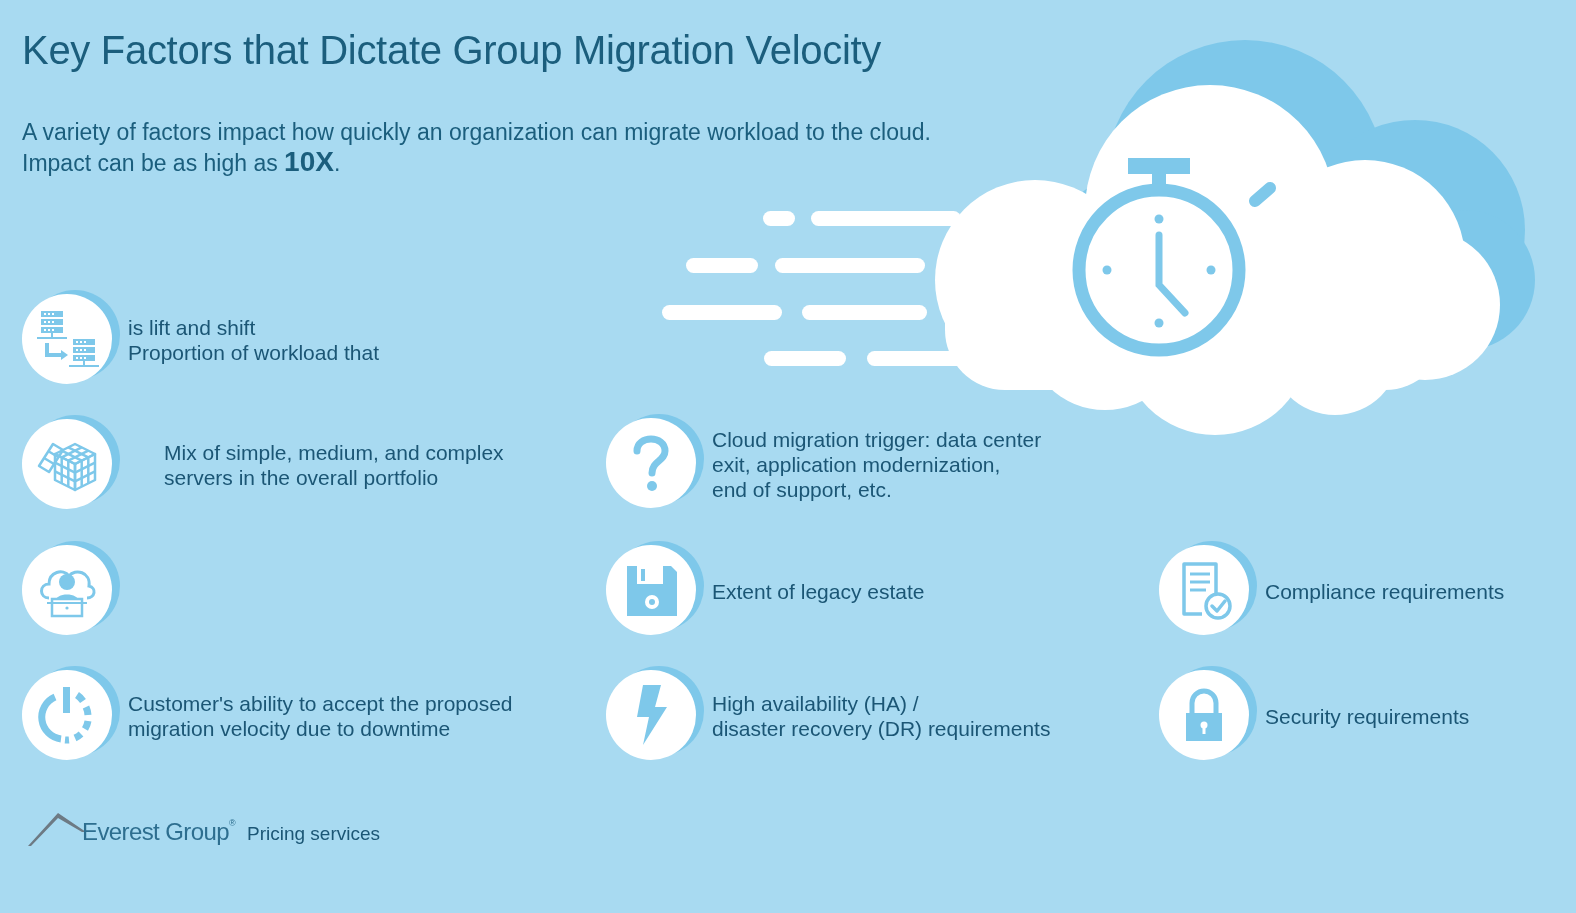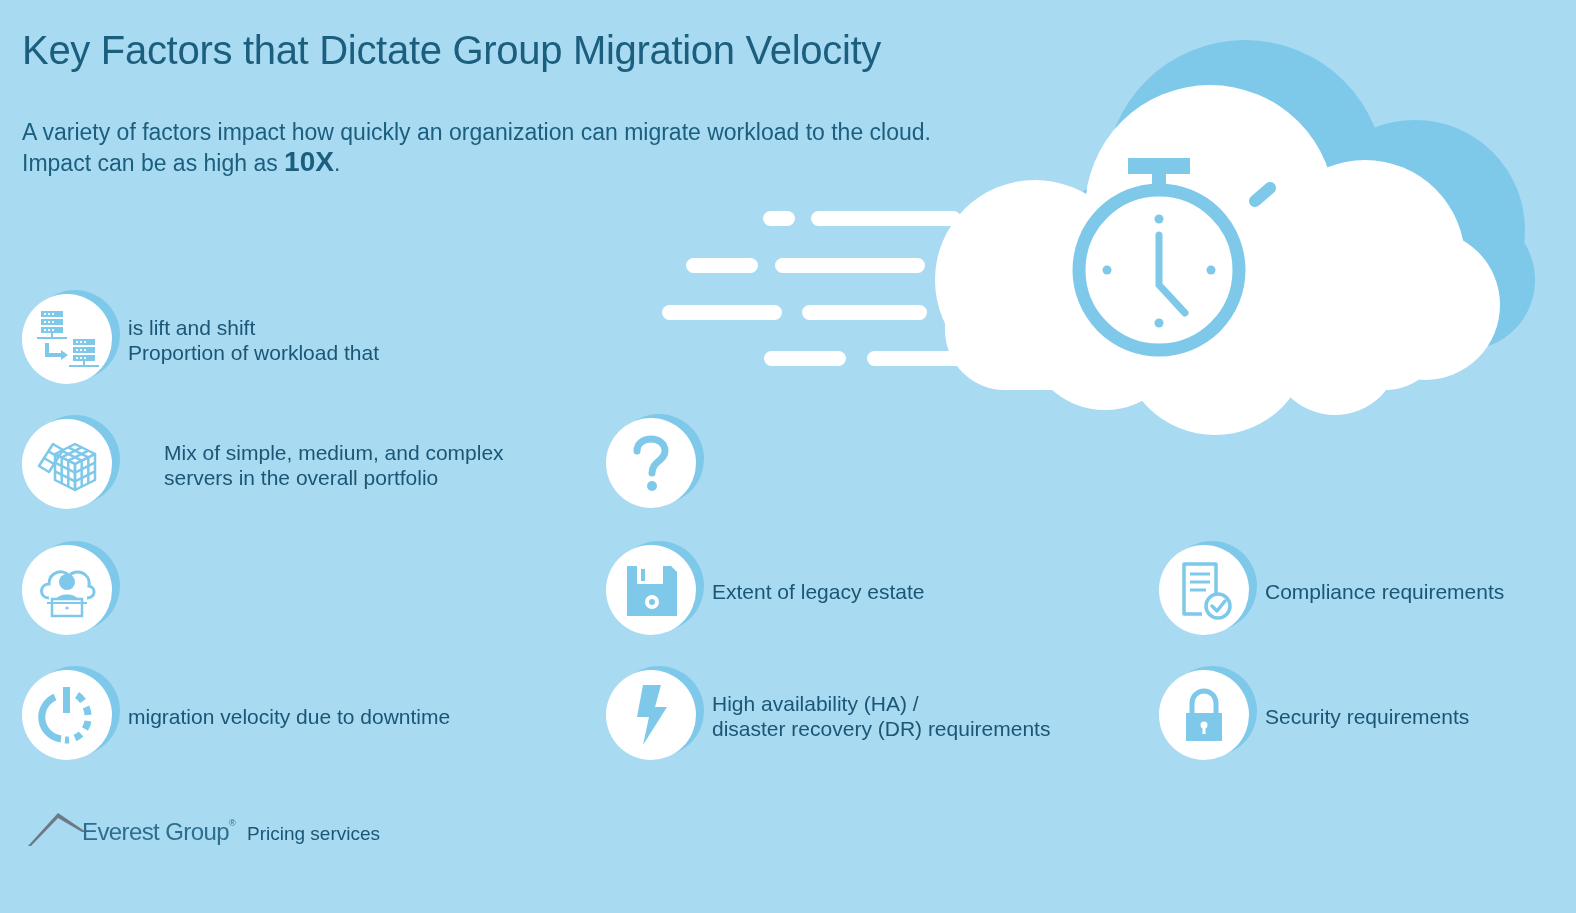--- a/index.html
+++ b/index.html
@@ -177,33 +177,39 @@
           <path d="M42 12 A22 22 0 0 1 48 18"></path>
           <path d="M51 24 A22 22 0 0 1 53 32"></path>
           <path d="M53 38 A22 22 0 0 1 50 46"></path>
           <path d="M46 51 A22 22 0 0 1 40 55"></path>
           <path d="M34 57 A22 22 0 0 1 30 57"></path>
         </g>
       </svg>
     </div>
   </div>
   <div class="label">
+    <div>Customer's ability to accept the proposed</div>
     <div>migration velocity due to downtime</div>
   </div>
 </div>
 
 <div class="factor" style="left:606px; top:418px;">
   <div class="badge">
     <div class="shadow"></div>
     <div class="disc">
       <svg viewBox="0 0 64 64">
         <path d="M18 20 C18 4 46 4 46 20 C46 30 33 30 33 42" fill="none" stroke="#7ec8ea" stroke-width="7" stroke-linecap="round"></path>
         <circle cx="33" cy="55" r="5" fill="#7ec8ea"></circle>
       </svg>
     </div>
+  </div>
+  <div class="label">
+    <div>Cloud migration trigger: data center</div>
+    <div>exit, application modernization,</div>
+    <div>end of support, etc.</div>
   </div>
 </div>
 
 <div class="factor" style="left:606px; top:545px;">
   <div class="badge">
     <div class="shadow"></div>
     <div class="disc">
       <svg viewBox="0 0 64 64">
         <path d="M8 8 H52 L58 14 V58 H8 Z" fill="#7ec8ea"></path>
         <rect x="18" y="8" width="26" height="18" fill="#ffffff"></rect>

